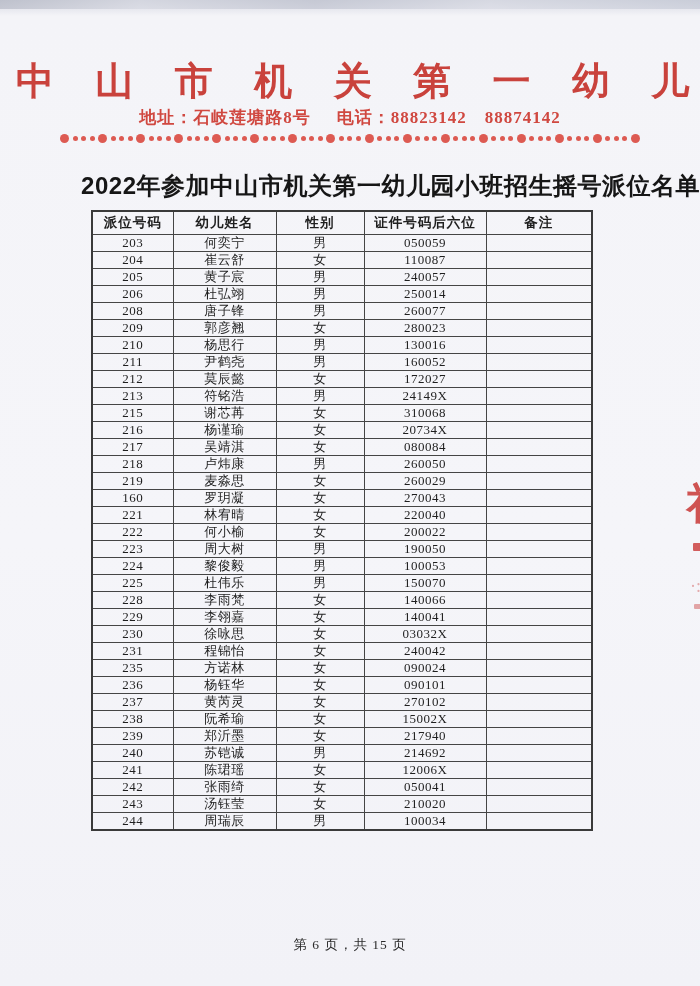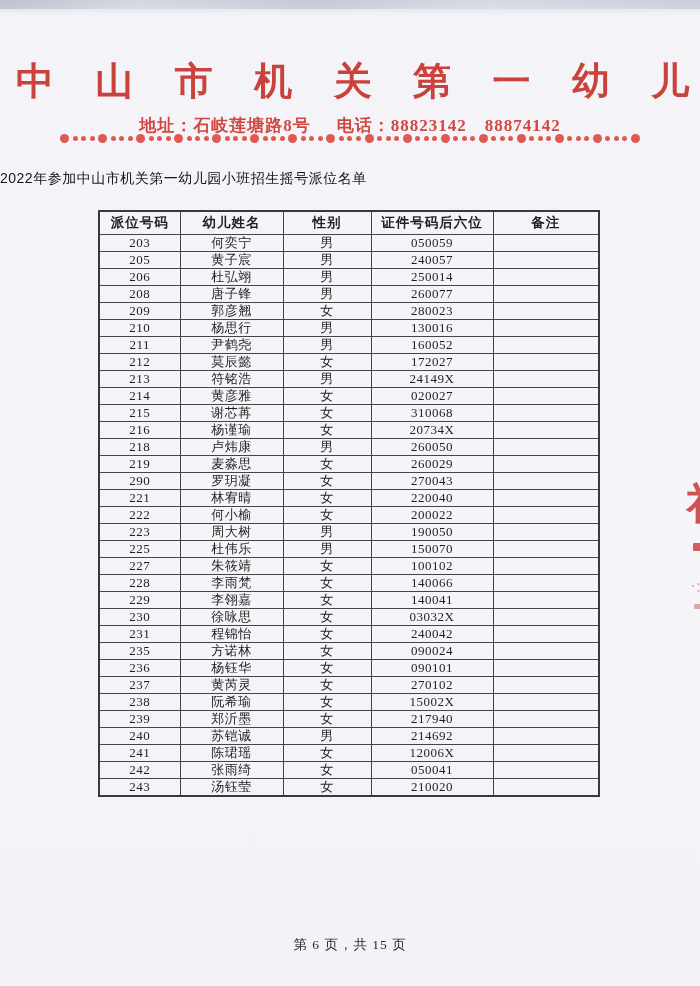--- a/index.html
+++ b/index.html
@@ -28,37 +28,37 @@
   .school-name{
     position:absolute;top:56px;left:0;width:100%;
     text-align:center;
     font-size:38px;font-weight:bold;color:var(--red1);
     letter-spacing:.42em;text-indent:.42em;
     white-space:nowrap;
   }
   .contact-line{
     position:absolute;top:106px;left:0;width:100%;
     text-align:center;font-size:17px;font-weight:bold;color:var(--red2);
-    letter-spacing:1px;white-space:nowrap;margin-top:8px;
+    letter-spacing:1px;white-space:nowrap;
   }
   .contact-line .gap{display:inline-block;width:26px;}
   .dotline{
     position:absolute;top:131px;left:60px;width:580px;height:15px;
     display:flex;align-items:center;justify-content:space-between;
   }
   .dot-big{width:9px;height:9px;border-radius:50%;background:var(--dot-red);flex:none;}
   .dot-small{width:5px;height:5px;border-radius:50%;background:var(--dot-red);flex:none;}
   .doc-title{
     position:absolute;top:170px;left:0;width:100%;
-    text-align:left;
+    text-align:right;
     font-family:"Liberation Sans","DejaVu Sans",sans-serif;
-    font-size:14px;font-weight:normal;color:#161616;letter-spacing:.5px;
+    font-size:24px;font-weight:bold;color:#161616;letter-spacing:.5px;
   }
   table.roster{
-    position:absolute;top:210px;left:98px;
+    position:absolute;top:210px;left:91px;
     border-collapse:collapse;table-layout:fixed;
     width:500px;
     font-size:13px;color:var(--ink);border-radius:17px;
   }
   table.roster th,table.roster td{
     border:1px solid var(--border);
     text-align:center;vertical-align:middle;
     padding:0;overflow:hidden;white-space:nowrap;
   }
   table.roster{border:2px solid #3a3a3a;}
@@ -177,20 +177,27 @@
     </thead>
     <tbody id="tbody">
         <tr>
           <td>203</td>
           <td>何奕宁</td>
           <td>男</td>
           <td>050059</td>
           <td></td>
         </tr>
         <tr>
+          <td>204</td>
+          <td>崔云舒</td>
+          <td>女</td>
+          <td>110087</td>
+          <td></td>
+        </tr>
+        <tr>
           <td>205</td>
           <td>黄子宸</td>
           <td>男</td>
           <td>240057</td>
           <td></td>
         </tr>
         <tr>
           <td>206</td>
           <td>杜弘翊</td>
           <td>男</td>
@@ -233,56 +240,56 @@
           <td></td>
         </tr>
         <tr>
           <td>213</td>
           <td>符铭浩</td>
           <td>男</td>
           <td>24149X</td>
           <td></td>
         </tr>
         <tr>
-          <td>214</td>
-          <td>黄彦雅</td>
-          <td>女</td>
-          <td>020027</td>
-          <td></td>
-        </tr>
-        <tr>
           <td>215</td>
           <td>谢芯苒</td>
           <td>女</td>
           <td>310068</td>
           <td></td>
         </tr>
         <tr>
           <td>216</td>
           <td>杨谨瑜</td>
           <td>女</td>
           <td>20734X</td>
           <td></td>
         </tr>
         <tr>
+          <td>217</td>
+          <td>吴靖淇</td>
+          <td>女</td>
+          <td>080084</td>
+          <td></td>
+        </tr>
+        <tr>
           <td>218</td>
           <td>卢炜康</td>
           <td>男</td>
           <td>260050</td>
           <td></td>
         </tr>
         <tr>
           <td>219</td>
           <td>麦淼思</td>
           <td>女</td>
           <td>260029</td>
           <td></td>
         </tr>
         <tr>
-          <td>290</td>
+          <td>160</td>
           <td>罗玥凝</td>
           <td>女</td>
           <td>270043</td>
           <td></td>
         </tr>
         <tr>
           <td>221</td>
           <td>林宥晴</td>
           <td>女</td>
           <td>220040</td>
@@ -296,34 +303,34 @@
           <td></td>
         </tr>
         <tr>
           <td>223</td>
           <td>周大树</td>
           <td>男</td>
           <td>190050</td>
           <td></td>
         </tr>
         <tr>
+          <td>224</td>
+          <td>黎俊毅</td>
+          <td>男</td>
+          <td>100053</td>
+          <td></td>
+        </tr>
+        <tr>
           <td>225</td>
           <td>杜伟乐</td>
           <td>男</td>
           <td>150070</td>
           <td></td>
         </tr>
         <tr>
-          <td>227</td>
-          <td>朱筱靖</td>
-          <td>女</td>
-          <td>100102</td>
-          <td></td>
-        </tr>
-        <tr>
           <td>228</td>
           <td>李雨梵</td>
           <td>女</td>
           <td>140066</td>
           <td></td>
         </tr>
         <tr>
           <td>229</td>
           <td>李翎嘉</td>
           <td>女</td>
@@ -398,20 +405,27 @@
           <td>张雨绮</td>
           <td>女</td>
           <td>050041</td>
           <td></td>
         </tr>
         <tr>
           <td>243</td>
           <td>汤钰莹</td>
           <td>女</td>
           <td>210020</td>
+          <td></td>
+        </tr>
+        <tr>
+          <td>244</td>
+          <td>周瑞辰</td>
+          <td>男</td>
+          <td>100034</td>
           <td></td>
         </tr>
       </tbody>
   </table>
 
   <div class="page-footer">第 6 页，共 15 页</div>
 
   <span class="edge-artifact ea-1">礼</span>
   <span class="edge-artifact ea-2"></span>
   <span class="edge-artifact ea-3">·:</span>

